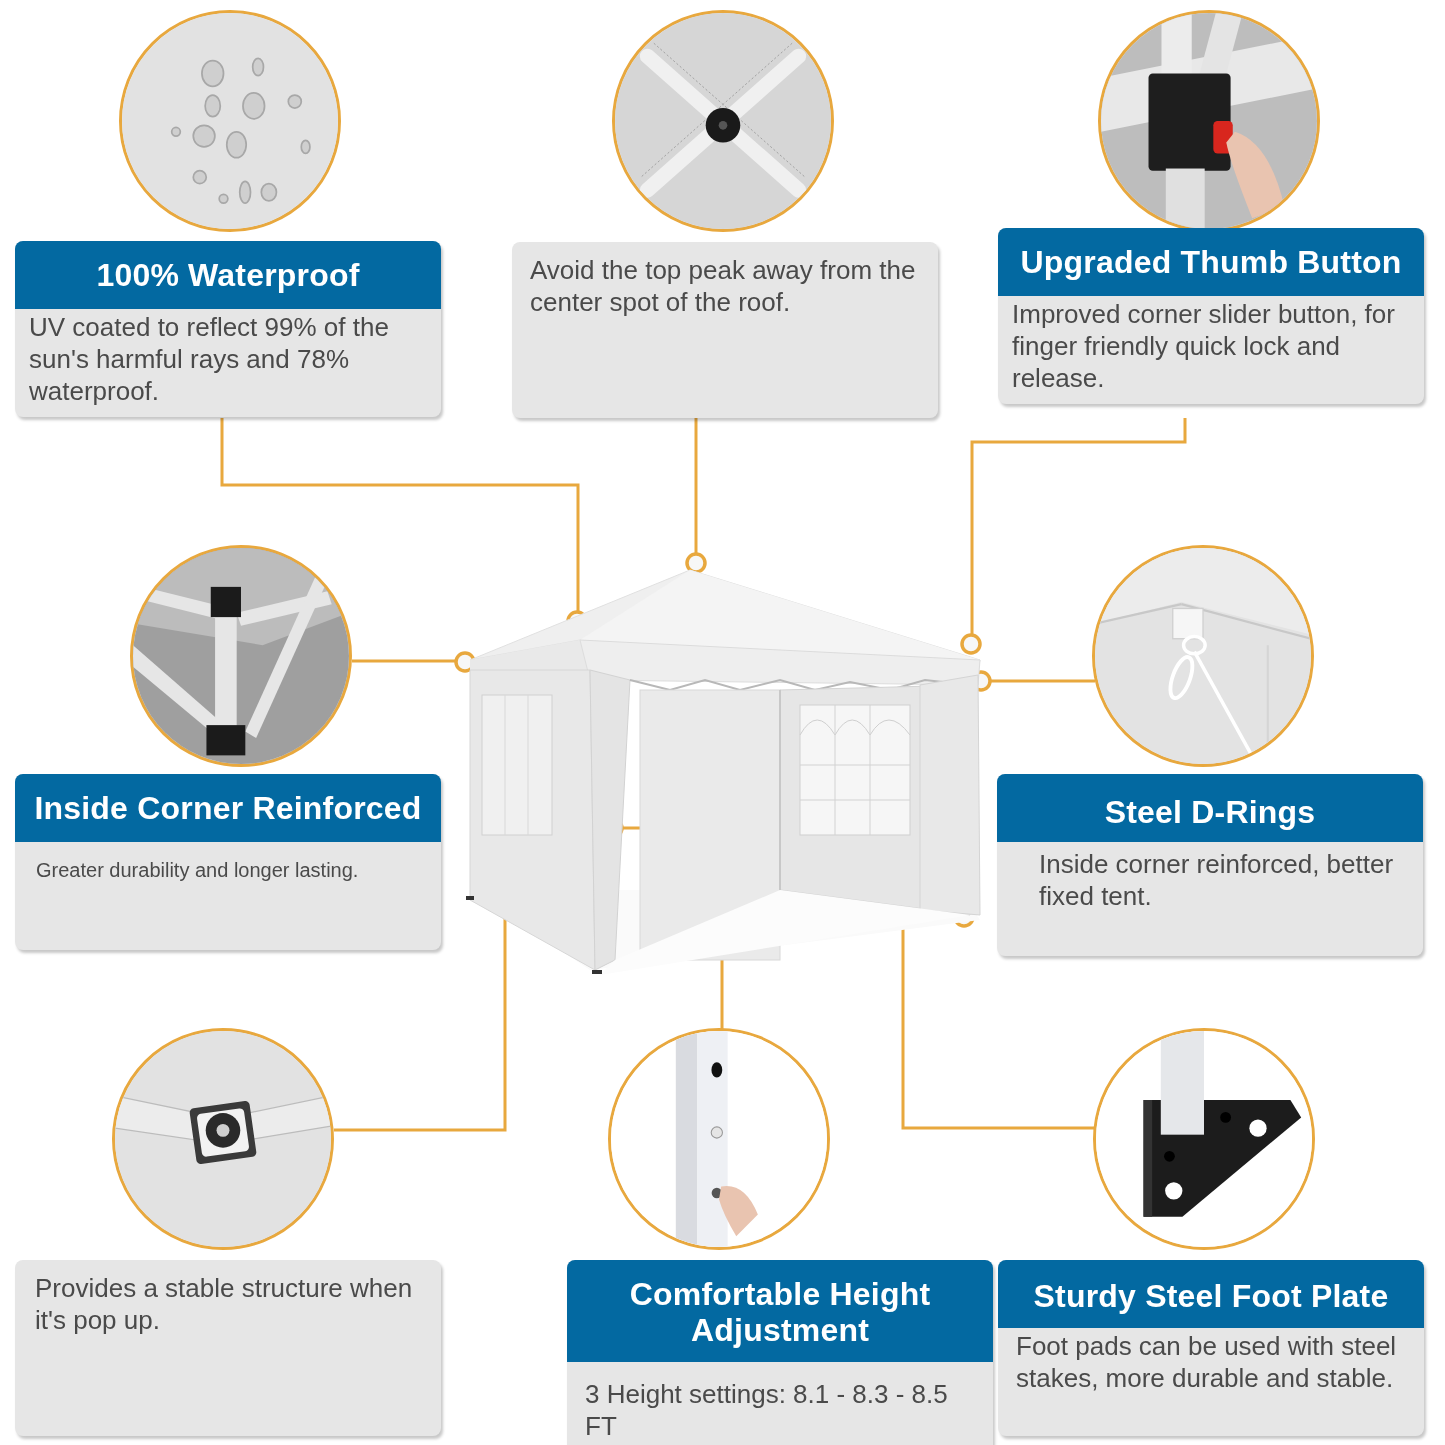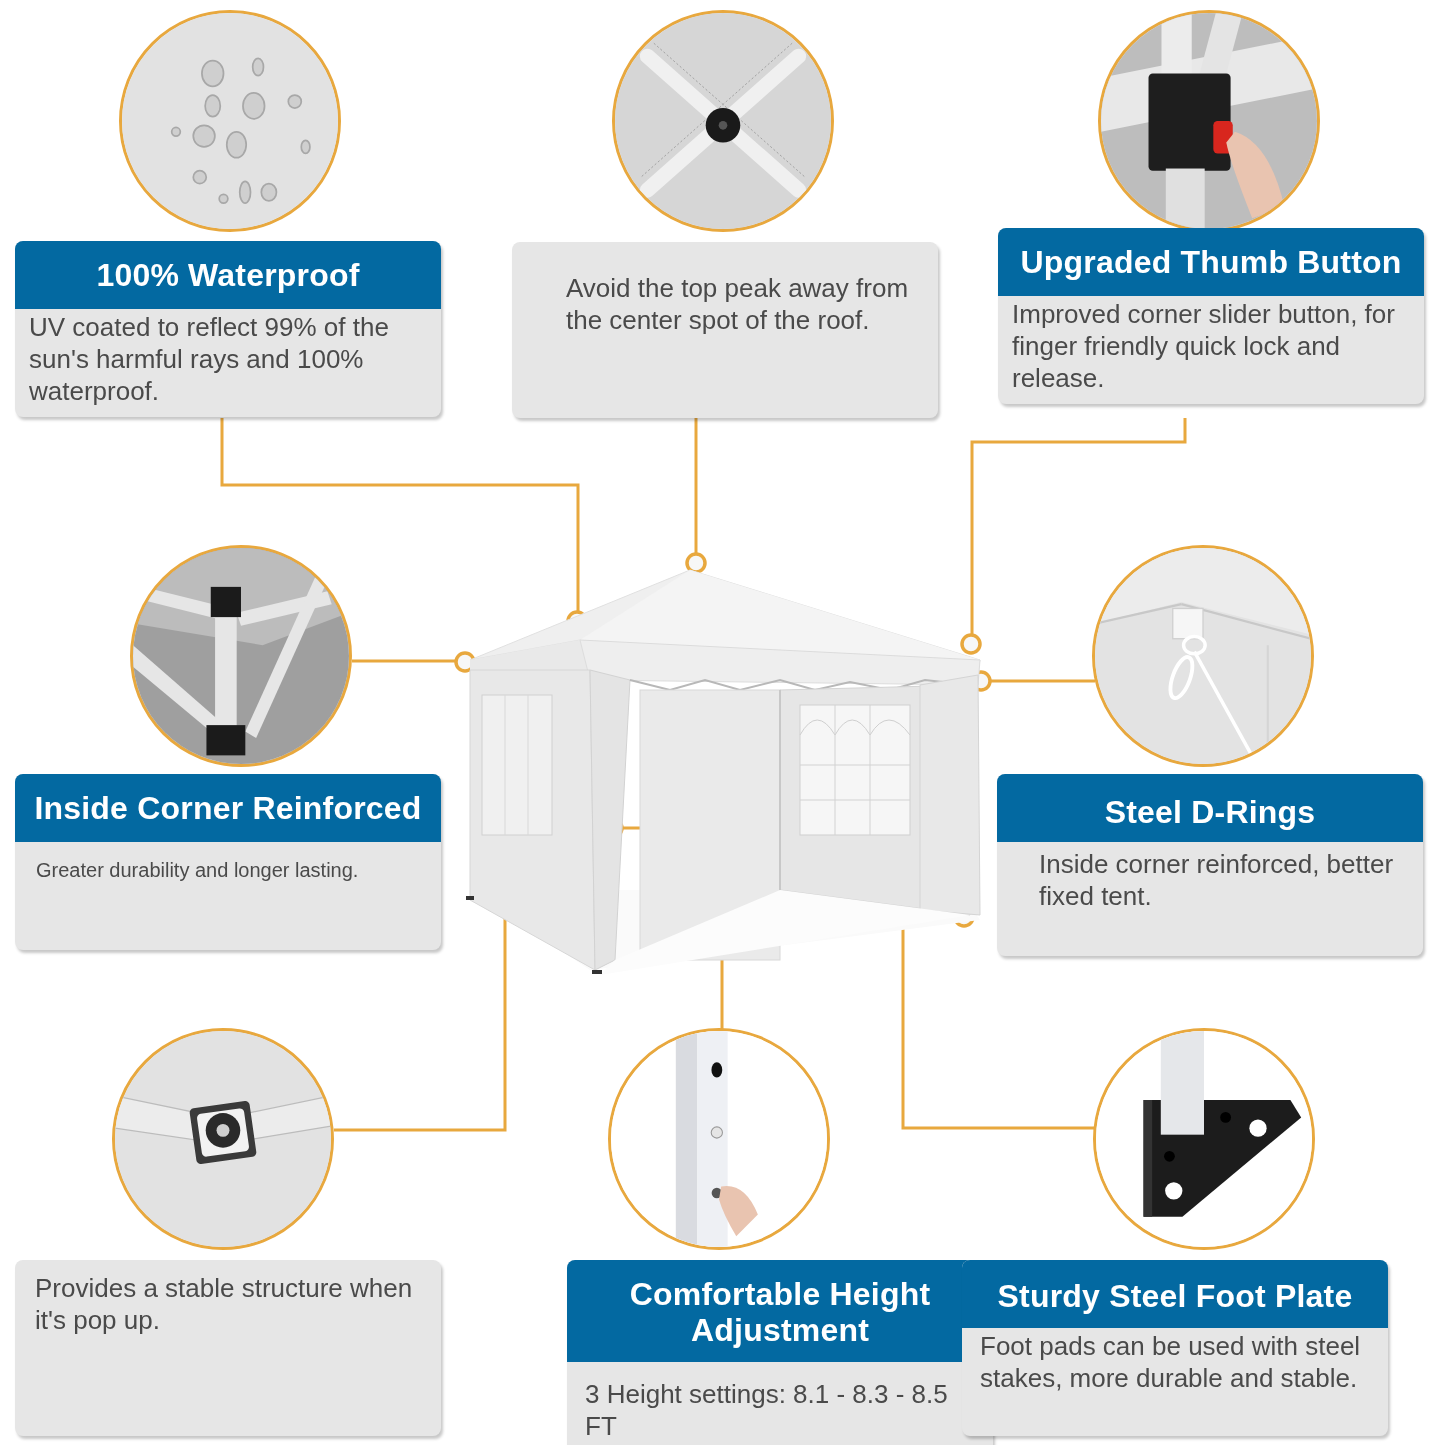--- a/index.html
+++ b/index.html
@@ -163,25 +163,25 @@
     <rect x="48" y="0" width="12" height="40" fill="#e4e4e4" transform="rotate(15 54 20)"></rect>
     <rect x="22" y="28" width="38" height="45" rx="2" fill="#1e1e1e"></rect>
     <rect x="30" y="72" width="18" height="28" fill="#e0e0e0"></rect>
     <rect x="52" y="50" width="9" height="15" rx="2" fill="#d8261e"></rect>
     <path d="M62,55 Q78,60 85,90 L70,95 Q60,70 58,60 Z" fill="#e9c4b0"></path>
   </svg>
 </div>
 
 <div class="card" style="left:15px; top:241px; width:426px; height:176px;">
   <div class="card-head" style="height:68px; line-height:68px; font-size:32px;">100% Waterproof</div>
-  <div class="card-body" style="padding-top:2px; font-size:26px;">UV coated to reflect 99% of the sun's harmful rays and 100% waterproof.</div>
+  <div class="card-body" style="padding-top:2px; font-size:26px;">UV coated to reflect 99% of the sun's harmful rays and 78% waterproof.</div>
 </div>
 
 <div class="card" style="left:512px; top:242px; width:426px; height:176px;">
-  <div class="card-body" style="padding-top:30px; padding-left:18px; font-size:26px;margin-left:36px;">Avoid the top peak away from the center spot of the roof.</div>
+  <div class="card-body" style="padding-top:12px; padding-left:18px; font-size:26px;">Avoid the top peak away from the center spot of the roof.</div>
 </div>
 
 <div class="card" style="left:998px; top:228px; width:426px; height:176px;">
   <div class="card-head" style="height:68px; line-height:68px; font-size:32px;">Upgraded Thumb Button</div>
   <div class="card-body" style="padding-top:2px; font-size:26px;">Improved corner slider button, for finger friendly quick lock and release.</div>
 </div>
 
 <div class="circle" style="left:130px; top:545px; width:222px; height:222px;">
   <svg viewBox="0 0 100 100">
     <rect width="100" height="100" fill="#9f9f9f"></rect>
@@ -261,16 +261,16 @@
 
 <div class="card" style="left:15px; top:1260px; width:426px; height:176px;">
   <div class="card-body" style="padding-top:12px; padding-left:20px; font-size:26px;">Provides a stable structure when it's pop up.</div>
 </div>
 
 <div class="card" style="left:528px; top:1260px; width:426px; height:204px;margin-left:39px;">
   <div class="card-head" style="height:102px; line-height:36px; padding-top:16px; padding-left:60px; padding-right:60px; font-size:32px;">Comfortable Height Adjustment</div>
   <div class="card-body" style="padding-top:16px; padding-left:18px; padding-right:40px; font-size:26px;">3 Height settings: 8.1 - 8.3 - 8.5 FT</div>
 </div>
 
-<div class="card" style="left:962px; top:1260px; width:426px; height:176px;">
+<div class="card" style="left:998px; top:1260px; width:426px; height:176px;">
   <div class="card-head" style="height:68px; line-height:72px; font-size:32px;">Sturdy Steel Foot Plate</div>
   <div class="card-body" style="padding-top:2px; padding-left:18px; font-size:26px;">Foot pads can be used with steel stakes, more durable and stable.</div>
 </div>
 
 </body></html>

